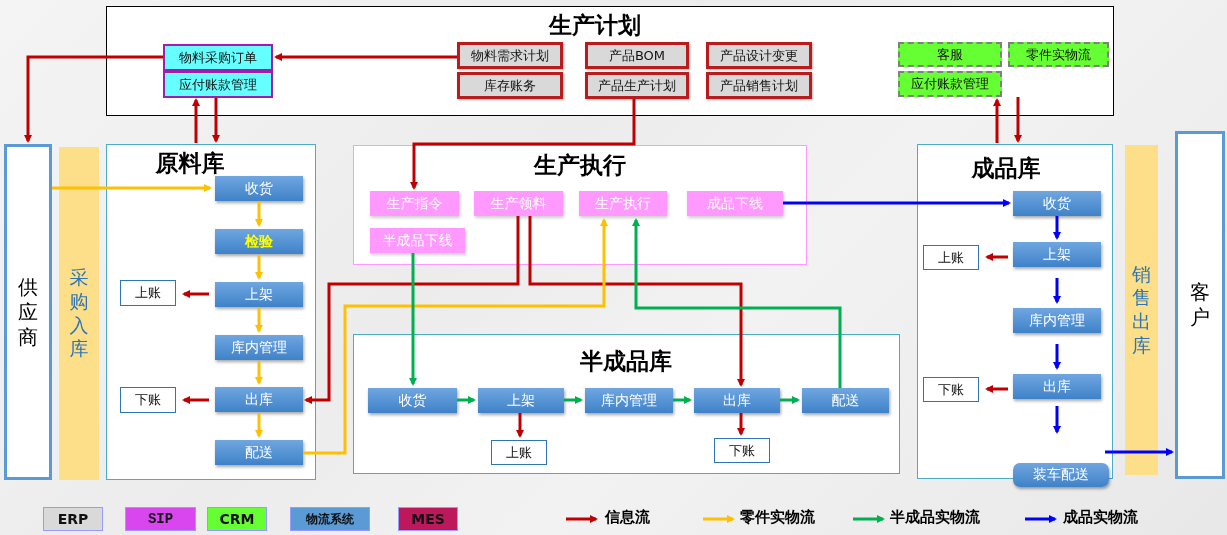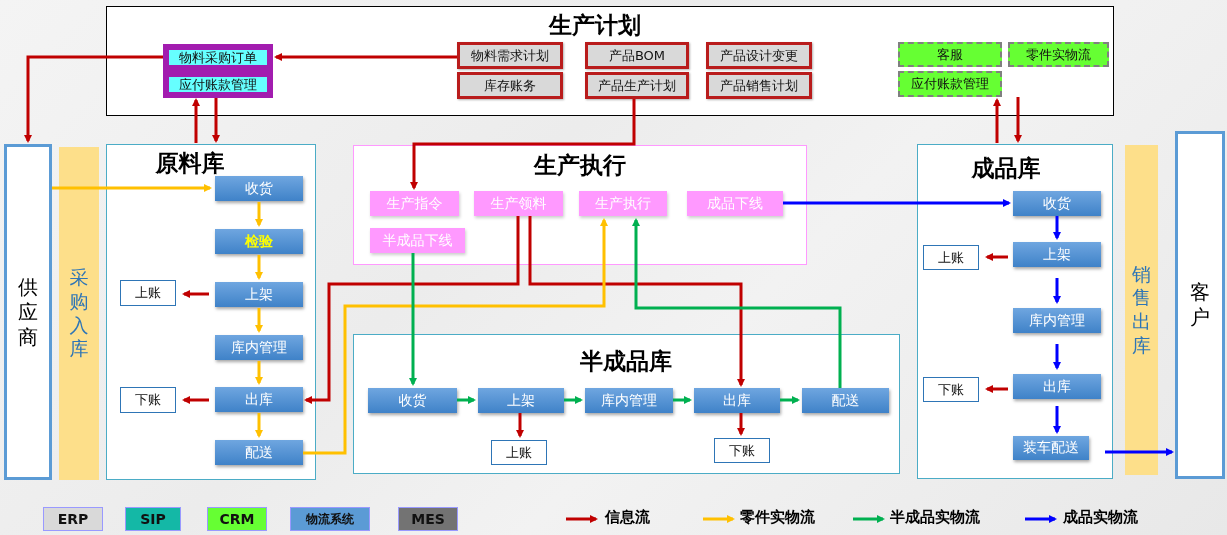--- a/index.html
+++ b/index.html
@@ -6,21 +6,21 @@
   body {
     width:1227px; height:535px; position:relative; overflow:hidden;
     background: linear-gradient(135deg, #f4f4f4 0%, #ececec 40%, #f2f2f2 60%, #e8e8e8 100%);
     font-family: "DejaVu Sans", "Liberation Sans", sans-serif;
   }
   .abs { position:absolute; box-sizing:border-box; }
   .panel { background:#fff; }
   .title { position:absolute; font-weight:bold; color:#000; font-size:23px; text-align:center; white-space:nowrap; }
   .box { position:absolute; box-sizing:border-box; display:flex; align-items:center; justify-content:center; font-size:13px; white-space:nowrap; }
   .erp { background:#d9d9d9; border:3px solid #b91c1c; color:#111; box-shadow:1px 1px 2px rgba(0,0,0,.3); }
-  .sip { background:#66ffff; border:6px solid #a21caf; color:#111; }
+  .sip { background:#66ffff; border:2px solid #a21caf; color:#111; }
   .crm { background:#66ff33; border:2px dashed #808080; color:#111; }
   .wms { background:linear-gradient(#6fa6e0,#3f82c8); color:#fff; font-size:14px; box-shadow:1px 2px 3px rgba(0,0,0,.35); }
   .mes { background:#ff99ff; color:#fff; font-size:14px; box-shadow:1px 2px 3px rgba(0,0,0,.2); }
   .acct { background:#fff; border:1px solid #2e75b6; color:#111; font-size:13px; }
   .vert { position:absolute; display:flex; flex-direction:column; align-items:center; justify-content:center; }
   .vert span { display:block; line-height:1.25; }
   .legend-sys { position:absolute; box-sizing:border-box; top:507px; height:24px; border:1px solid #9999ff; display:flex; align-items:center; justify-content:center; font-weight:bold; font-size:14px; color:#111; }
   .legend-flow { position:absolute; top:508px; font-weight:bold; font-size:15px; color:#000; white-space:nowrap; }
   svg#arrows { position:absolute; left:0; top:0; pointer-events:none; }
 </style>
@@ -85,21 +85,21 @@
 <div class="box wms" style="left:802px;top:388px;width:87px;height:25px;">配送</div>
 <div class="box acct" style="left:491px;top:440px;width:56px;height:25px;">上账</div>
 <div class="box acct" style="left:714px;top:438px;width:56px;height:25px;">下账</div>
 
 <div class="abs panel" style="left:917px;top:144px;width:196px;height:335px;border:1px solid #4bacc6;"></div>
 <div class="title" style="left:966px;top:153px;width:80px;">成品库</div>
 <div class="box wms" style="left:1013px;top:191px;width:88px;height:25px;">收货</div>
 <div class="box wms" style="left:1013px;top:242px;width:88px;height:25px;">上架</div>
 <div class="box wms" style="left:1013px;top:308px;width:88px;height:25px;">库内管理</div>
 <div class="box wms" style="left:1013px;top:374px;width:88px;height:25px;">出库</div>
-<div class="box wms" style="left:1013px;top:436px;width:76px;height:24px;">装车配送</div>
+<div class="box wms" style="left:1013px;top:463px;width:96px;height:24px;border-radius:7px;">装车配送</div>
 <div class="box acct" style="left:923px;top:245px;width:56px;height:25px;">上账</div>
 <div class="box acct" style="left:923px;top:377px;width:56px;height:25px;">下账</div>
 
 <div class="vert" style="left:1125px;top:145px;width:33px;height:330px;background:#fddf8a;color:#2e75b6;font-size:19px;">
   <span>销</span>
   <span>售</span>
   <span>出</span>
   <span>库</span>
 </div>
 
@@ -164,21 +164,21 @@
     <polyline points="1105,452 1172,452" stroke="#0000ff" marker-end="url(#mb)"></polyline>
 
     <polyline points="566,519 596,519" stroke="#c00000" marker-end="url(#mr)"></polyline>
     <polyline points="703,519 733,519" stroke="#ffc000" marker-end="url(#my)"></polyline>
     <polyline points="853,519 883,519" stroke="#00b050" marker-end="url(#mg)"></polyline>
     <polyline points="1025,519 1055,519" stroke="#0000ff" marker-end="url(#mb)"></polyline>
   </g>
 </svg>
 
 <div class="legend-sys" style="left:43px;width:60px;background:#d9d9d9;">ERP</div>
-<div class="legend-sys" style="left:125px;width:56px;background:#14b8a6;">SIP</div>
+<div class="legend-sys" style="left:125px;width:71px;background:#d946ef;font-family:Liberation Mono, monospace;">SIP</div>
 <div class="legend-sys" style="left:207px;width:60px;background:#66ff33;">CRM</div>
 <div class="legend-sys" style="left:290px;width:80px;background:#5b9bd5;font-size:12px;">物流系统</div>
-<div class="legend-sys" style="left:398px;width:60px;background:#737373;">MES</div>
+<div class="legend-sys" style="left:398px;width:60px;background:#be185d;">MES</div>
 
 <div class="legend-flow" style="left:605px;">信息流</div>
 <div class="legend-flow" style="left:740px;">零件实物流</div>
 <div class="legend-flow" style="left:890px;">半成品实物流</div>
 <div class="legend-flow" style="left:1063px;">成品实物流</div>
 
 </body></html>

